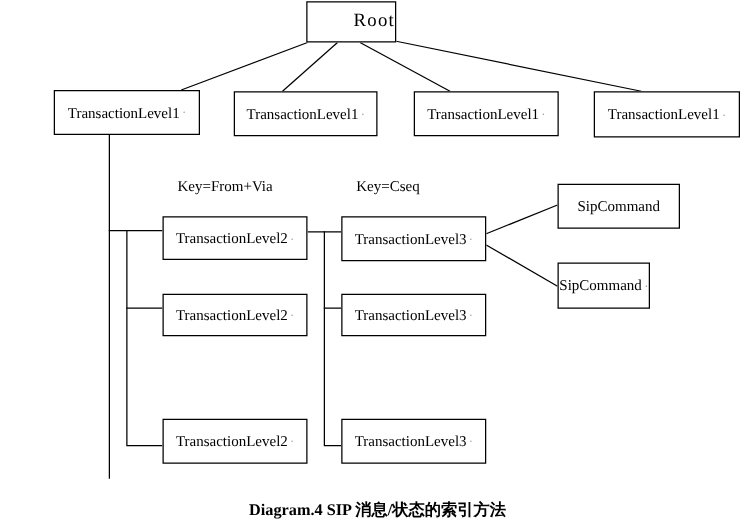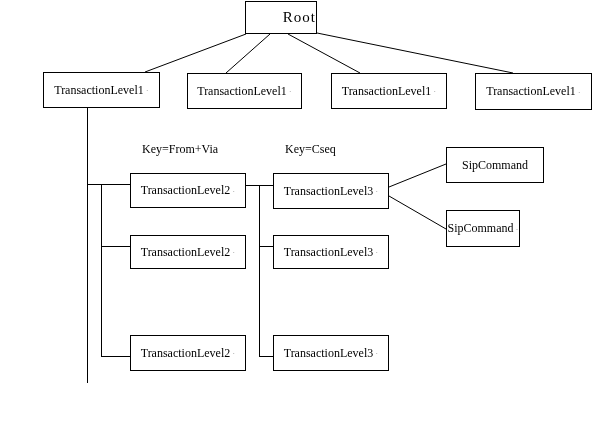--- a/index.html
+++ b/index.html
@@ -139,14 +139,15 @@
   </div>
 
   <div class="node" style="left:446px; top:147px; width:98px; height:36px;">
     <span>SipCommand</span>
   </div>
   <div class="node" style="left:446px; top:210px; width:74px; height:37px;">
     <span>SipCommand</span>
       <span class="pmark">·</span>
   </div>
 
+  <div class="caption">Diagram.4 SIP 消息/状态的索引方法</div>
 
 </div>
 
 </body></html>

